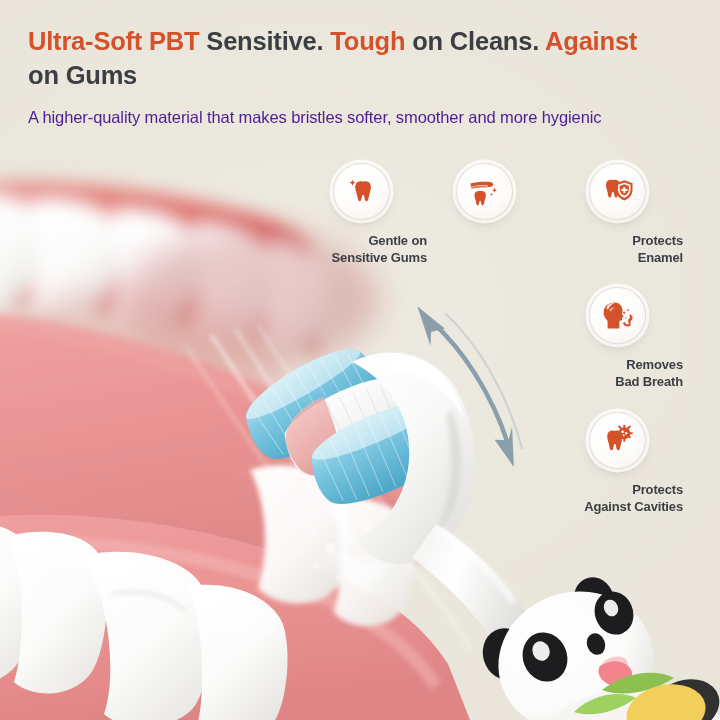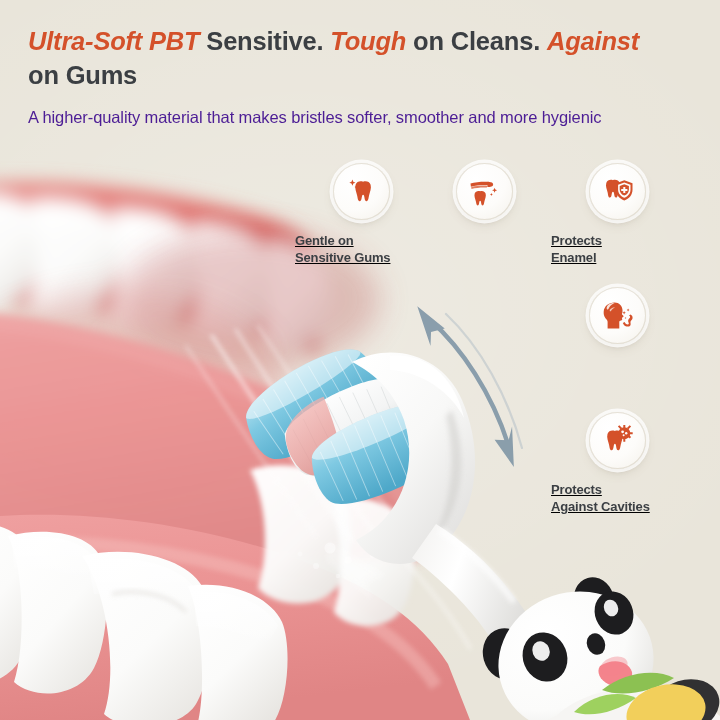--- a/index.html
+++ b/index.html
@@ -40,37 +40,36 @@
     width: 640px;
   }
   .headline {
     margin: 0;
     font-size: 25.5px;
     font-weight: 700;
     line-height: 1.34;
     letter-spacing: -0.2px;
     color: #3b3f43;
   }
-  .headline .hl { color: #d4512a; font-style: italic; }
+  .headline .hl { color: #d4512a; }
   .subhead {
     margin: 13px 0 0 0;
     width: 615px;
     font-size: 16.5px;
     font-weight: 400;
     line-height: 1.46;
     letter-spacing: -0.1px;
     color: #4c1d95;
   }
 
   
   .badge {
     position: absolute;
     width: 132px;
-    text-align: left;
-    text-decoration: underline;
+    text-align: right;
   }
   .badge-disc {
     width: 57px; height: 57px;
     margin: 0 auto;
     border-radius: 50%;
     background: radial-gradient(circle at 34% 28%, #ffffff 0%, #fdfcfa 55%, #f4f1ea 100%);
     box-shadow:
       0 0 0 3.5px rgba(255,255,255,0.78),
       0 2px 5px rgba(120,108,88,0.26),
       0 5px 11px rgba(120,108,88,0.13),
@@ -415,20 +414,22 @@
       <path d="M8.3 5.8c1.6-1.2 4-1.9 6.4-1.8-2.2.9-4 2.3-5.2 4.1-.8 1.3-1.1 2.5-1.8 2.5-.8 0-1.2-1-1-2.1.2-1.1.8-2 1.6-2.7z" fill="#fdfcfa" opacity="0.85"></path>
       <path d="M10.5 10.1c1.1-1.3 3-1.9 4.6-1.5-1.5.5-2.7 1.3-3.5 2.4-.5.7-.7 1.4-1.3 1.3-.6-.1-.7-1-.4-1.6z" fill="#fdfcfa" opacity="0.7"></path>
       <path d="M30.5 15.5c1.5.6 2.4 2.3 2 3.9-.4 1.5-1.8 1.9-2 3.3-.2 1.4.6 2.6-.2 3.7-.9 1.3-3 1.5-4.6.8-1.4-.6-2.2-1.8-2.9-3.2l1.8-1c.6 1.1 1.2 2 2.2 2.3.9.3 2-.1 2-.9 0-.9-.9-1.8-.6-3.2.3-1.4 1.7-2 1.9-3 .2-.8-.4-1.5-1.2-1.8z" fill="#d4512a"></path>
       <g fill="#d4512a">
         <path d="M24.1 11.9l.5 1.3 1.3.5-1.3.5-.5 1.3-.5-1.3-1.3-.5 1.3-.5z"></path>
         <path d="M28.1 9.6l.4 1 1 .4-1 .4-.4 1-.4-1-1-.4 1-.4z"></path>
         <path d="M25.5 17.9l.3.8.8.3-.8.3-.3.8-.3-.8-.8-.3.8-.3z"></path>
       </g>
     </svg>
         </div>
+        <div class="badge-label">Removes
+Bad Breath</div>
       </div>
       <div class="badge" style="left: 551px; top: 412px;">
         <div class="badge-disc">
     <svg width="34" height="34" viewBox="0 0 34 34">
       <path d="M12.8 8.5c2.6-2.9 8.3-2.5 9.5 1.6 1.1 3.8-.8 7.2-1.6 10.9-.5 2.3-.6 5.2-2.5 5.3-1.9.1-1.8-3.3-2.4-5.5-.4-1.3-1.4-1.3-1.8 0-.6 2.2-.5 5.6-2.4 5.5-1.9-.1-2-3-2.5-5.3-.8-3.7-2.7-7.1-1.6-10.9 1.2-4.1 6.8-4.5 9.3-1.6z" fill="#d4512a"></path>
       <g fill="#d4512a">
         <circle cx="24.3" cy="9.3" r="6"></circle>
         <path d="M23.3 .9h2v4h-2zM23.3 13.7h2v4h-2zM15.9 8.3h4v2h-4zM28.7 8.3h4v2h-4z"></path>
         <path d="M17.9 2.6l1.4-1.4 2.8 2.8-1.4 1.4zM26.9 11.6l1.4-1.4 2.8 2.8-1.4 1.4zM29.7 1.2l1.4 1.4-2.8 2.8-1.4-1.4zM20.7 13.6l1.4-1.4L19.3 15l-1.4-1.4z"></path>
       </g>

